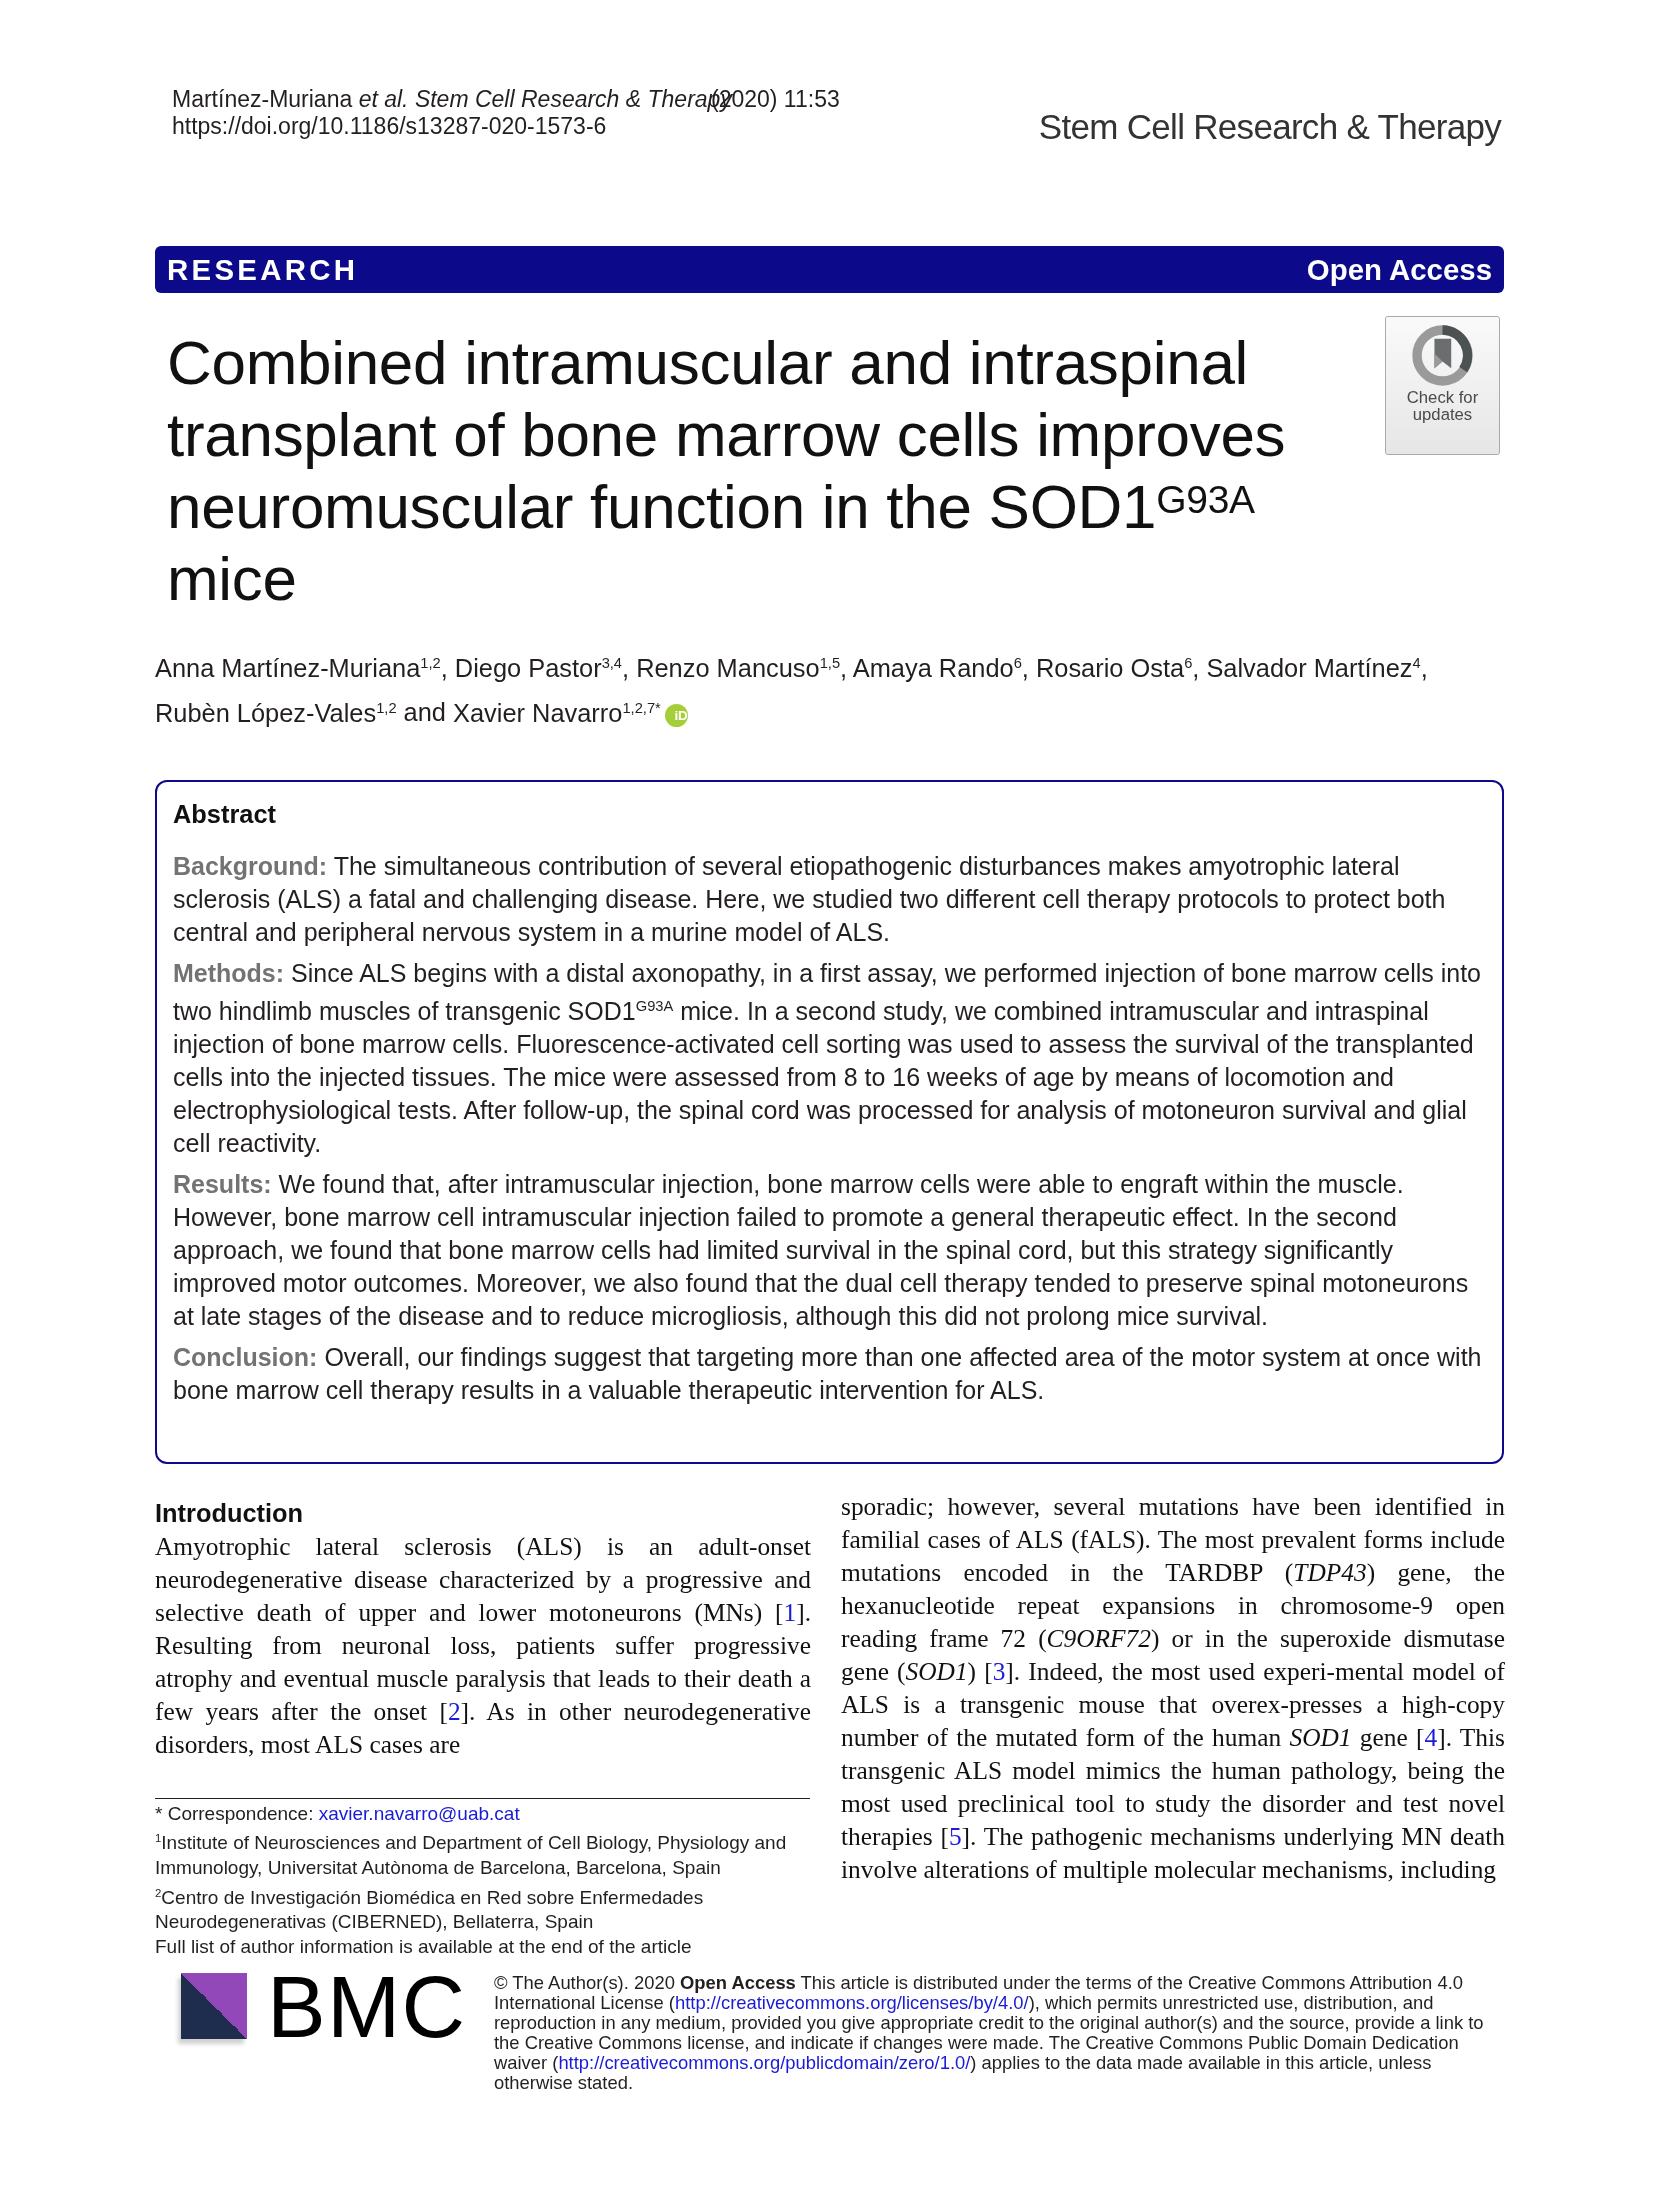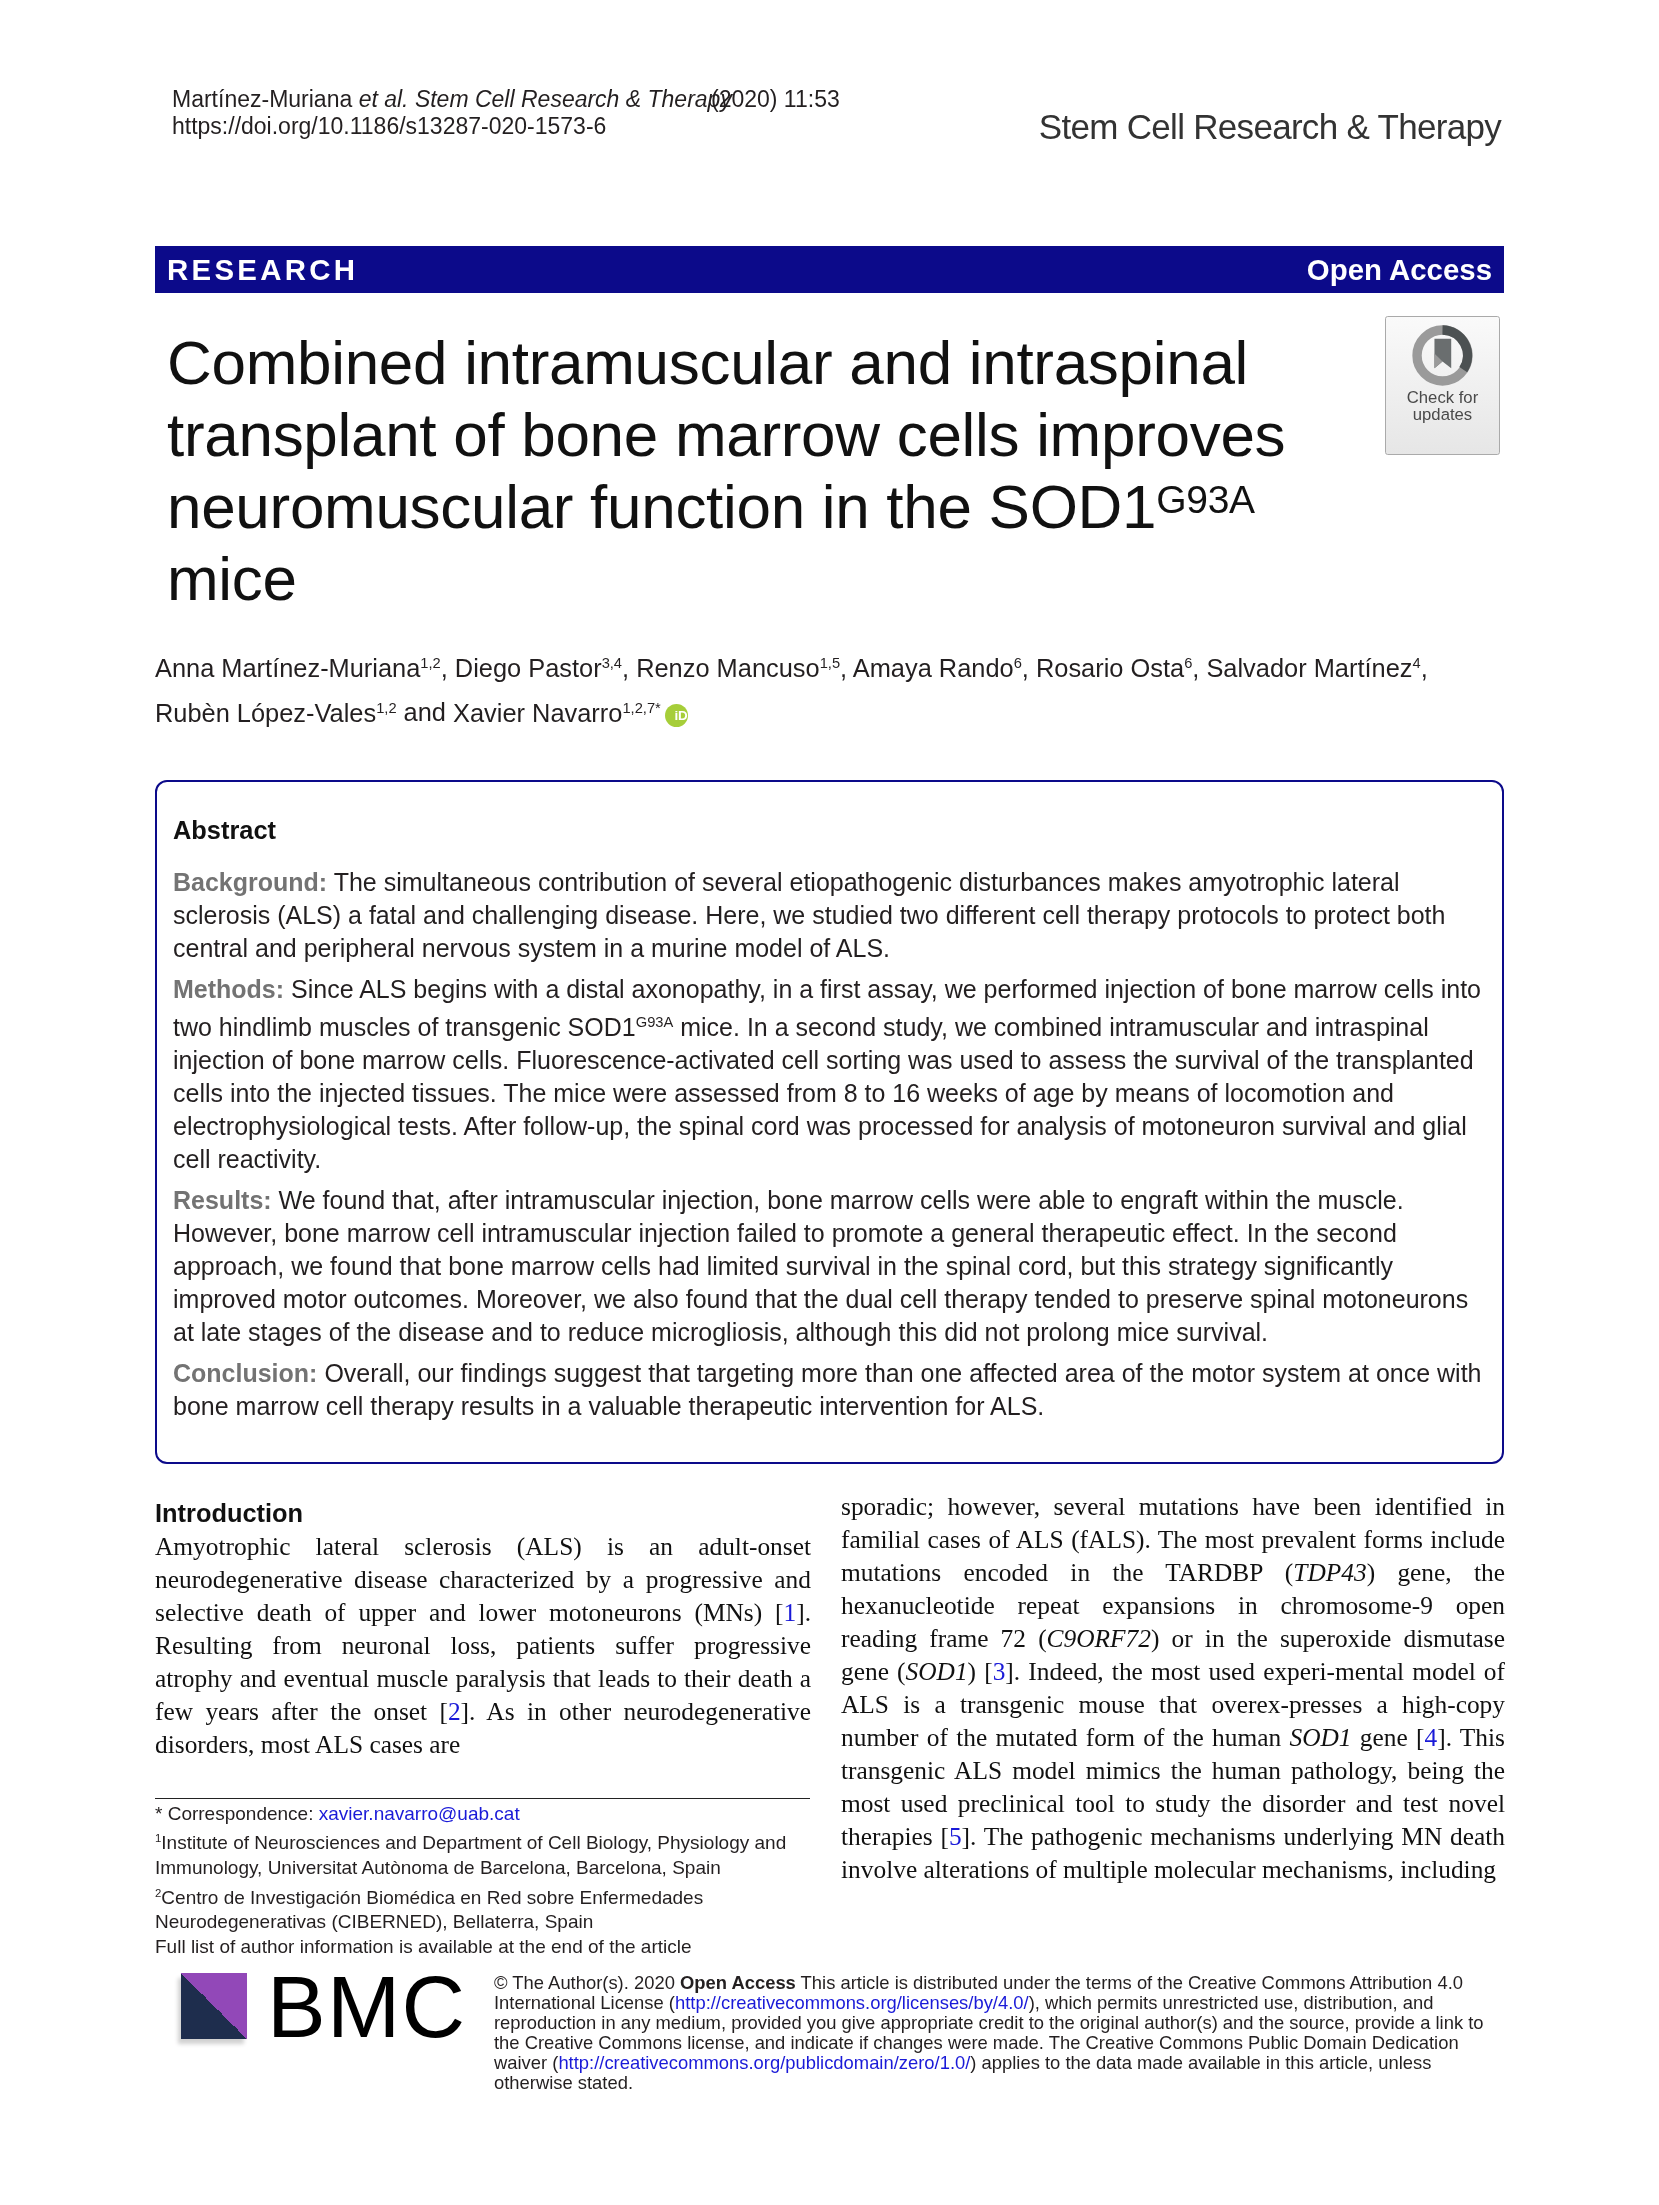--- a/index.html
+++ b/index.html
@@ -7,40 +7,40 @@
   .sans { font-family:"Liberation Sans", "DejaVu Sans", sans-serif; }
   .serif { font-family:"Liberation Serif", "DejaVu Serif", serif; }
   a, .link { color:#1a1ad8; text-decoration:none; }
 
   
   .running-head { position:absolute; left:172px; top:86px; font-size:23px; line-height:27px; color:#231f20; }
   .running-head .year { position:absolute; left:539px; top:0; white-space:nowrap; }
   .journal-name { position:absolute; right:159px; top:107px; font-size:35px; color:#333; letter-spacing:-0.7px; }
 
   
-  .banner { position:absolute; left:155px; top:246px; width:1349px; height:47px; background:#0c0a8a; border-radius:0;
+  .banner { position:absolute; left:155px; top:246px; width:1349px; height:47px; background:#0c0a8a; border-radius:6px;
             display:flex; align-items:center; justify-content:space-between; padding:0 12px; box-sizing:border-box; }
   .banner .research { color:#fff; font-weight:bold; font-size:29.4px; letter-spacing:3.3px; }
   .banner .oa { color:#fff; font-weight:bold; font-size:29.4px; }
 
   
   .title { position:absolute; left:167px; top:327px; width:1178px; font-size:62px; line-height:72px; color:#111; letter-spacing:-0.3px; }
   .title sup { font-size:39px; vertical-align:top; position:relative; top:-6.7px; }
 
   .crossmark { position:absolute; left:1385px; top:316px; width:115px; height:139px; border:1.3px solid #aaa; border-radius:2.7px;
                background:linear-gradient(#fafafa,#e6e6e6); box-sizing:border-box; text-align:center; }
   .crossmark svg { margin-top:6.7px; }
   .crossmark .cm-text { font-size:16.7px; line-height:17.4px; color:#4a4a4a; }
 
   .authors { position:absolute; left:155px; top:644px; width:1359px; font-size:25.4px; line-height:39px; color:#231f20; }
   .authors sup { font-size:14.7px; }
   .orcid { display:inline-block; width:23px; height:23px; border-radius:50%; background:#a6ce39; color:#fff; font-size:13.4px; text-align:right; line-height:23px; font-weight:bold; vertical-align:middle; margin-left:4px; }
 
   
-  .abstract { position:absolute; left:155px; top:780px; width:1349px; height:684px; border:2.7px solid #0c0a8a; border-radius:12px; box-sizing:border-box; padding:28px 16px; }
+  .abstract { position:absolute; left:155px; top:780px; width:1349px; height:684px; border:2.7px solid #0c0a8a; border-radius:12px; box-sizing:border-box; padding:12px 16px; }
   .abstract h2 { margin:0 0 14.7px 0; font-size:25.4px; font-weight:bold; line-height:41px; color:#111; }
   .abstract p { margin:0 0 8px 0; font-size:25px; line-height:33px; color:#231f20; }
   .abstract p b { color:#737373; }
   .abstract sup { font-size:14.7px; }
 
   
   .col-left { position:absolute; left:155px; top:1497px; width:656px; }
   .col-left h3 { margin:0; font-size:25.4px; font-weight:bold; line-height:33px; color:#111; }
   .body-text { font-size:25.4px; line-height:33px; text-align:justify; color:#111; margin:0; }
   .col-right { position:absolute; left:841px; top:1490px; width:664px; }

